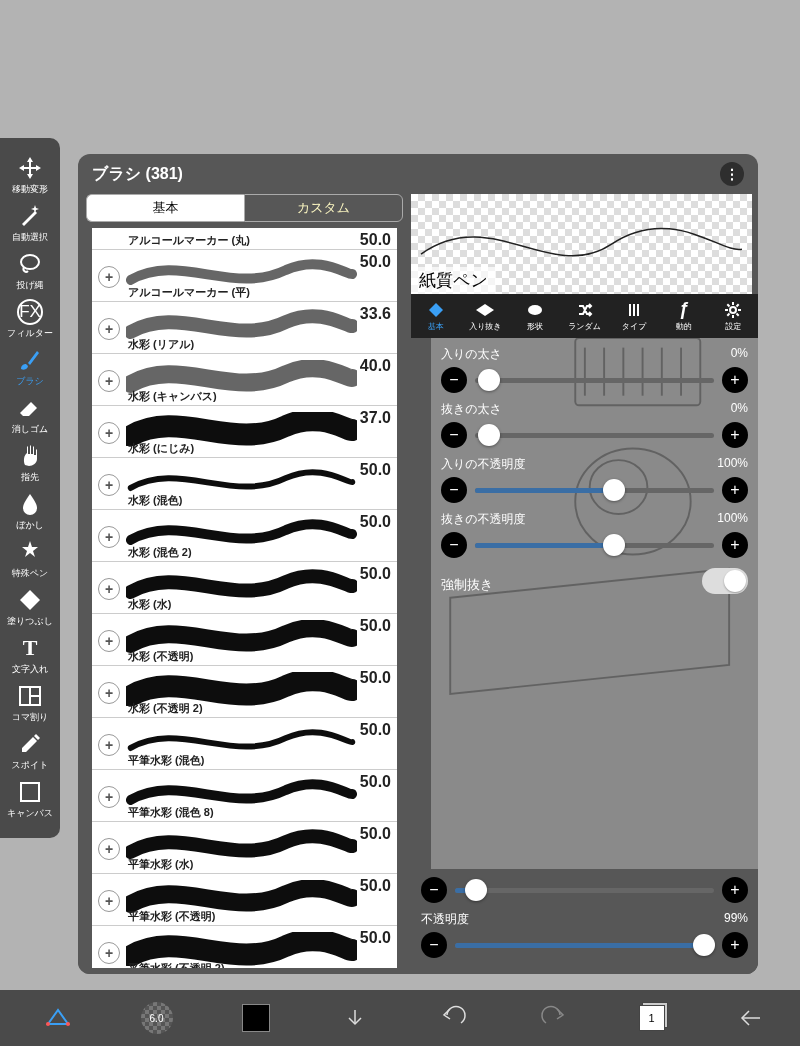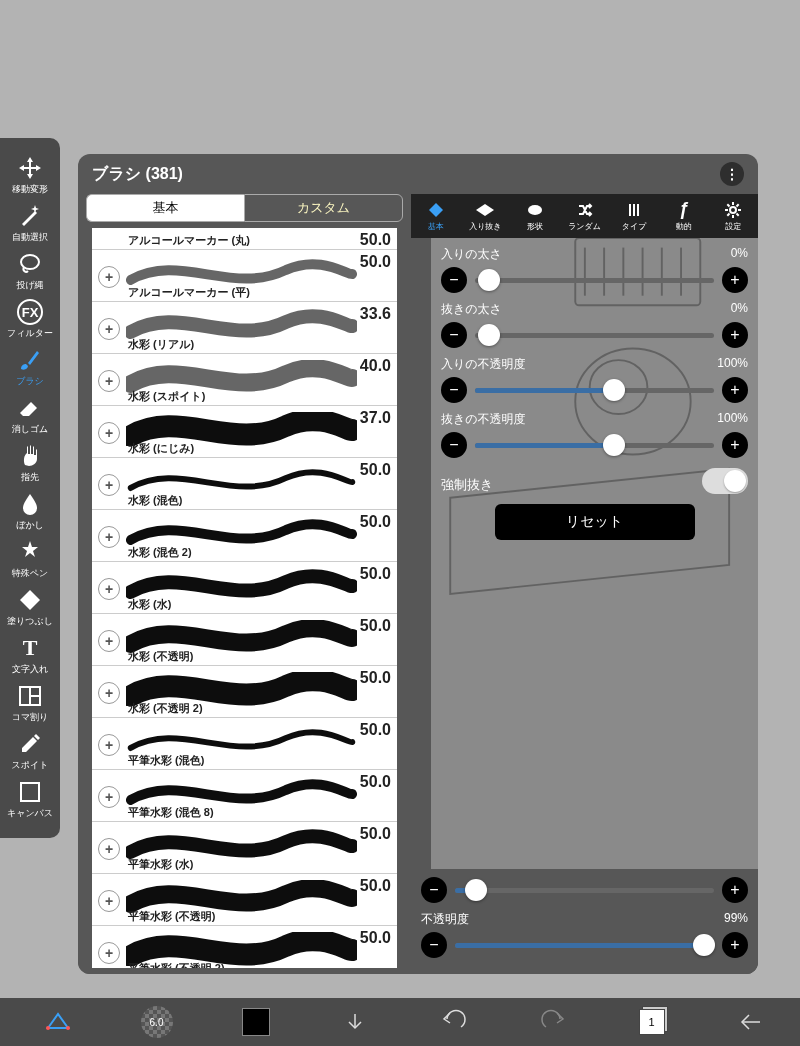--- a/index.html
+++ b/index.html
@@ -51,21 +51,21 @@
   .track { flex: 1; height: 5px; background: #666; border-radius: 3px; position: relative; }
   .track-fill { position: absolute; left: 0; top: 0; bottom: 0; background: #3a6ea5; border-radius: 3px; }
   .thumb { position: absolute; top: 50%; width: 22px; height: 22px; border-radius: 50%; background: #fff; transform: translate(-50%,-50%); box-shadow: 0 1px 3px rgba(0,0,0,0.4); }
   .toggle-row { display: flex; justify-content: space-between; align-items: flex-end; color: #fff; font-size: 13px; position:relative; margin: 10px 0; }
   .switch { width: 46px; height: 26px; border-radius: 13px; background: #ddd; position: relative; }
   .switch::after { content:''; position:absolute; right:2px; top:2px; width:22px; height:22px; border-radius:50%; background:#fff; box-shadow:0 1px 2px rgba(0,0,0,0.3);}
   .reset-btn { background: #000; color: #fff; border: none; border-radius: 6px; height: 36px; width: 200px; margin: 6px auto 0; display: block; font-size: 14px; position:relative;}
   .bottom-sliders { background: #575757; padding: 8px 10px; }
 
   
-  .bottombar { position: absolute; left: 0; right: 0; bottom: 0; height: 48px; background: #4a4a4a; display: flex; align-items: center; justify-content: space-around; color: #fff; padding-left: 8px; }
+  .bottombar { position: absolute; left: 0; right: 0; bottom: 0; height: 56px; background: #4a4a4a; display: flex; align-items: center; justify-content: space-around; color: #fff; padding-left: 8px; }
   .bb-item { display:flex; align-items:center; justify-content:center; width:44px; height:44px; }
   .color-sw { width:28px; height:28px; background:#000; border:1px solid #888;}
   .bsize-sw { width:32px; height:32px; border-radius:50%; background-image: linear-gradient(45deg,#777 25%,transparent 25%,transparent 75%,#777 75%),linear-gradient(45deg,#777 25%,#555 25%,#555 75%,#777 75%); background-size:8px 8px; background-position:0 0,4px 4px; display:flex; align-items:center; justify-content:center; font-size:10px;}
   .layers-ic { width:26px; height:26px; background:#fff; border:1px solid #444; display:flex; align-items:center; justify-content:center; color:#000; font-size:11px; box-shadow: 3px -3px 0 -1px #ccc, 3px -3px 0 #444;}
 </style>
 </head>
 <body>
 
 <div class="toolbar" id="toolbar">
     <div class="tool">
@@ -89,21 +89,21 @@
       <div class="ico">
         <svg width="26" height="26" viewBox="0 0 26 26" fill="none" stroke="currentColor" stroke-width="2">
           <ellipse cx="13" cy="11" rx="9" ry="7"></ellipse>
           <path d="M7,16 C5,20 9,22 11,20"></path>
         </svg>
       </div>
       <div class="lbl">投げ縄</div>
     </div>
     <div class="tool">
       <div class="ico">
-        <span style="font-size:13px;font-weight:bold;border:2px solid currentColor;border-radius:50%;width:26px;height:26px;display:flex;align-items:center;justify-content:center">FX</span>
+        <span style="font-size:17px;font-weight:normal;border:2px solid currentColor;border-radius:50%;width:26px;height:26px;display:flex;align-items:center;justify-content:center">FX</span>
       </div>
       <div class="lbl">フィルター</div>
     </div>
     <div class="tool active">
       <div class="ico">
         <svg width="26" height="26" viewBox="0 0 26 26" fill="currentColor">
           <path d="M4,22 C4,18 7,17 9,17 L11,19 C11,21 8,24 4,22 Z M11,16 L20,4 L22,6 L13,18 Z"></path>
         </svg>
       </div>
       <div class="lbl">ブラシ</div>
@@ -213,21 +213,21 @@
                 <path d="M5,24 C60,-4 120,40 180,14 C220,-2 250,20 255,18" stroke="#000" stroke-width="14" stroke-linecap="round" fill="none" opacity="0.6"></path>
               </svg></div>
             <div class="brush-name">水彩 (リアル)</div>
             <div class="brush-val">33.6</div>
           </div>
           <div class="brush-row">
             <div class="brush-add">+</div>
             <div class="brush-stroke"><svg width="100%" height="100%" viewBox="0 0 260 34" preserveAspectRatio="none">
                 <path d="M5,24 C60,-4 120,40 180,14 C220,-2 250,20 255,18" stroke="#000" stroke-width="18" stroke-linecap="round" fill="none" opacity="0.6"></path>
               </svg></div>
-            <div class="brush-name">水彩 (スポイト)</div>
+            <div class="brush-name">水彩 (キャンバス)</div>
             <div class="brush-val">40.0</div>
           </div>
           <div class="brush-row">
             <div class="brush-add">+</div>
             <div class="brush-stroke"><svg width="100%" height="100%" viewBox="0 0 260 34" preserveAspectRatio="none">
                 <path d="M5,24 C60,-4 120,40 180,14 C220,-2 250,20 255,18" stroke="#000" stroke-width="22" stroke-linecap="round" fill="none" opacity="0.95"></path>
               </svg></div>
             <div class="brush-name">水彩 (にじみ)</div>
             <div class="brush-val">37.0</div>
           </div>
@@ -308,20 +308,26 @@
             <div class="brush-stroke"><svg width="100%" height="100%" viewBox="0 0 260 34" preserveAspectRatio="none">
                 <path d="M5,24 C60,-4 120,40 180,14 C220,-2 250,20 255,18" stroke="#000" stroke-width="22" stroke-linecap="round" fill="none" opacity="0.95"></path>
               </svg></div>
             <div class="brush-name">平筆水彩 (不透明 2)</div>
             <div class="brush-val">50.0</div>
           </div>
         </div>
     </div>
 
     <div class="set-side">
+      <div class="preview">
+        <svg viewBox="0 0 340 100">
+            <path d="M10,60 C80,10 140,90 200,50 C260,10 310,60 330,55" stroke="#222" stroke-width="1.5" fill="none"></path>
+          </svg>
+        <div class="preview-name">紙質ペン</div>
+      </div>
       <div class="prop-tabs" id="prop-tabs">
           <div class="ptab active">
             <div class="pi">
               <svg width="16" height="16" viewBox="0 0 16 16" fill="currentColor">
                 <polygon points="8,1 15,8 8,15 1,8"></polygon>
               </svg>
             </div>
             <span>基本</span>
           </div>
           <div class="ptab">
@@ -444,21 +450,20 @@
                   <div class="thumb" style="left:58%"></div>
                 </div>
                 <div class="circ-btn">+</div>
               </div>
             </div>
           </div>
         <div class="toggle-row">
           <span>強制抜き</span>
           <div class="switch"></div>
         </div>
-        <button class="reset-btn">リセット</button>
       </div>
       <div class="bottom-sliders" id="bottom-sliders">
           <div class="slider-group">
             <div class="slider-ctrl">
               <div class="circ-btn">−</div>
               <div class="track">
                 <div class="track-fill" style="width:8%"></div>
                 <div class="thumb" style="left:8%"></div>
               </div>
               <div class="circ-btn">+</div>

